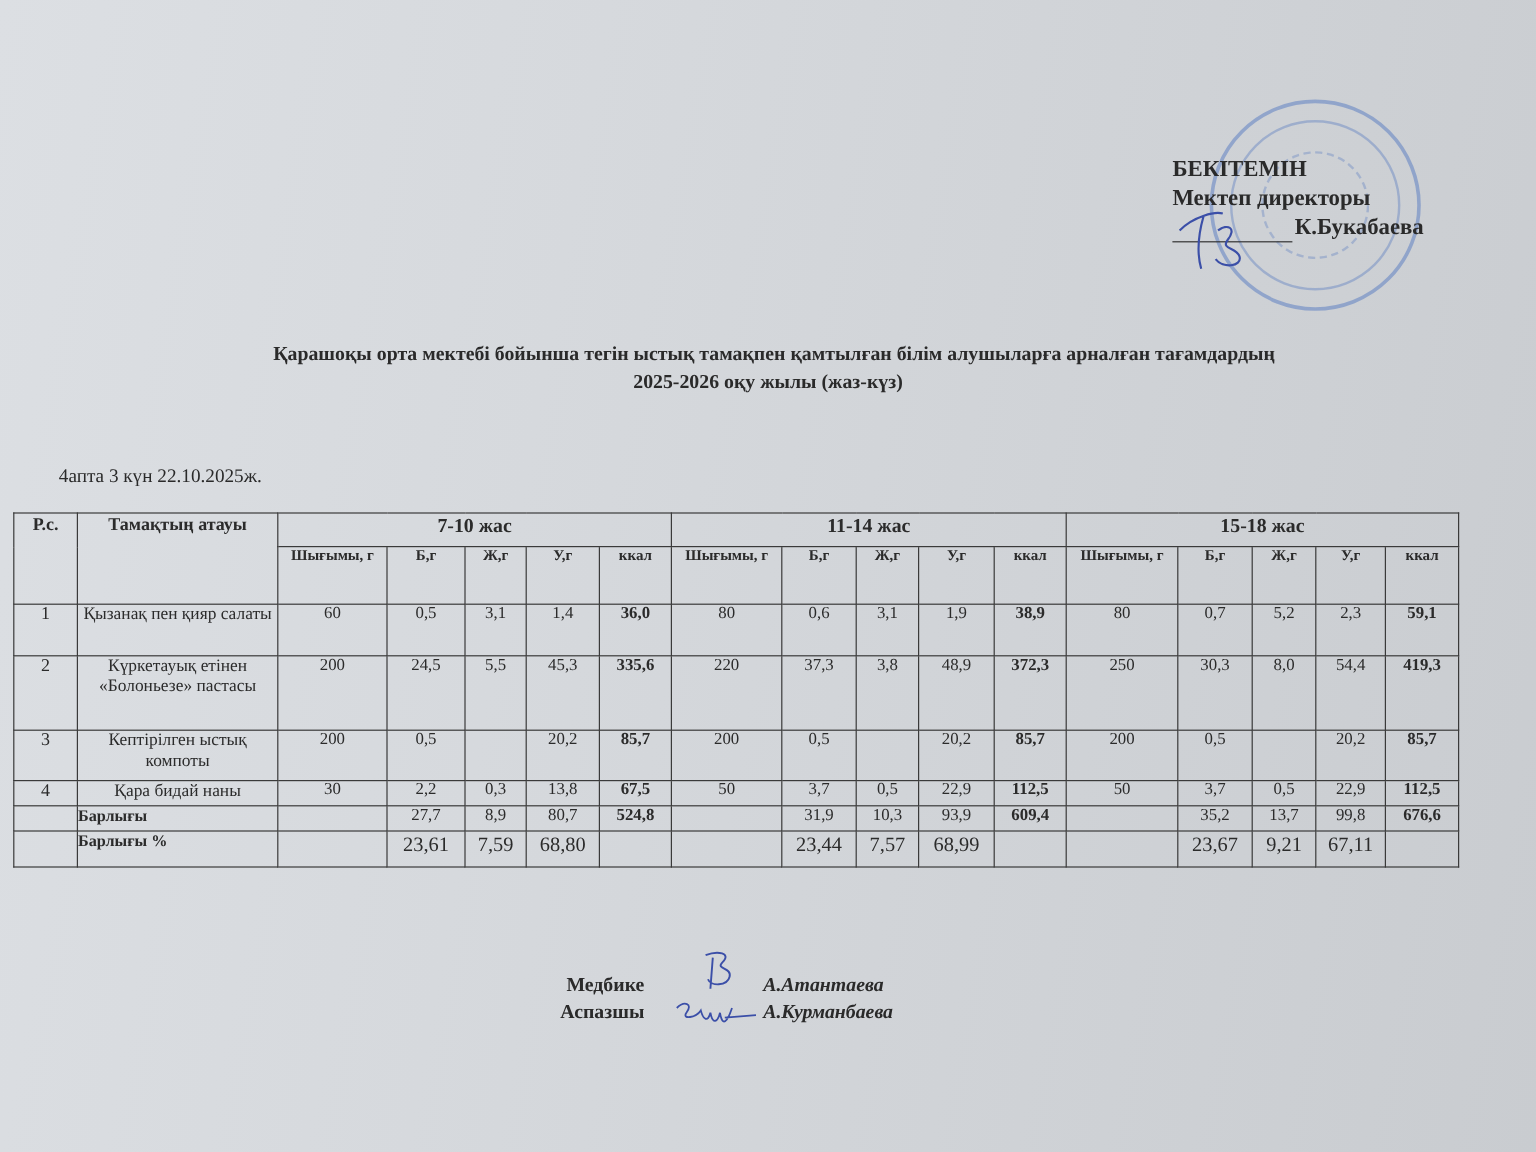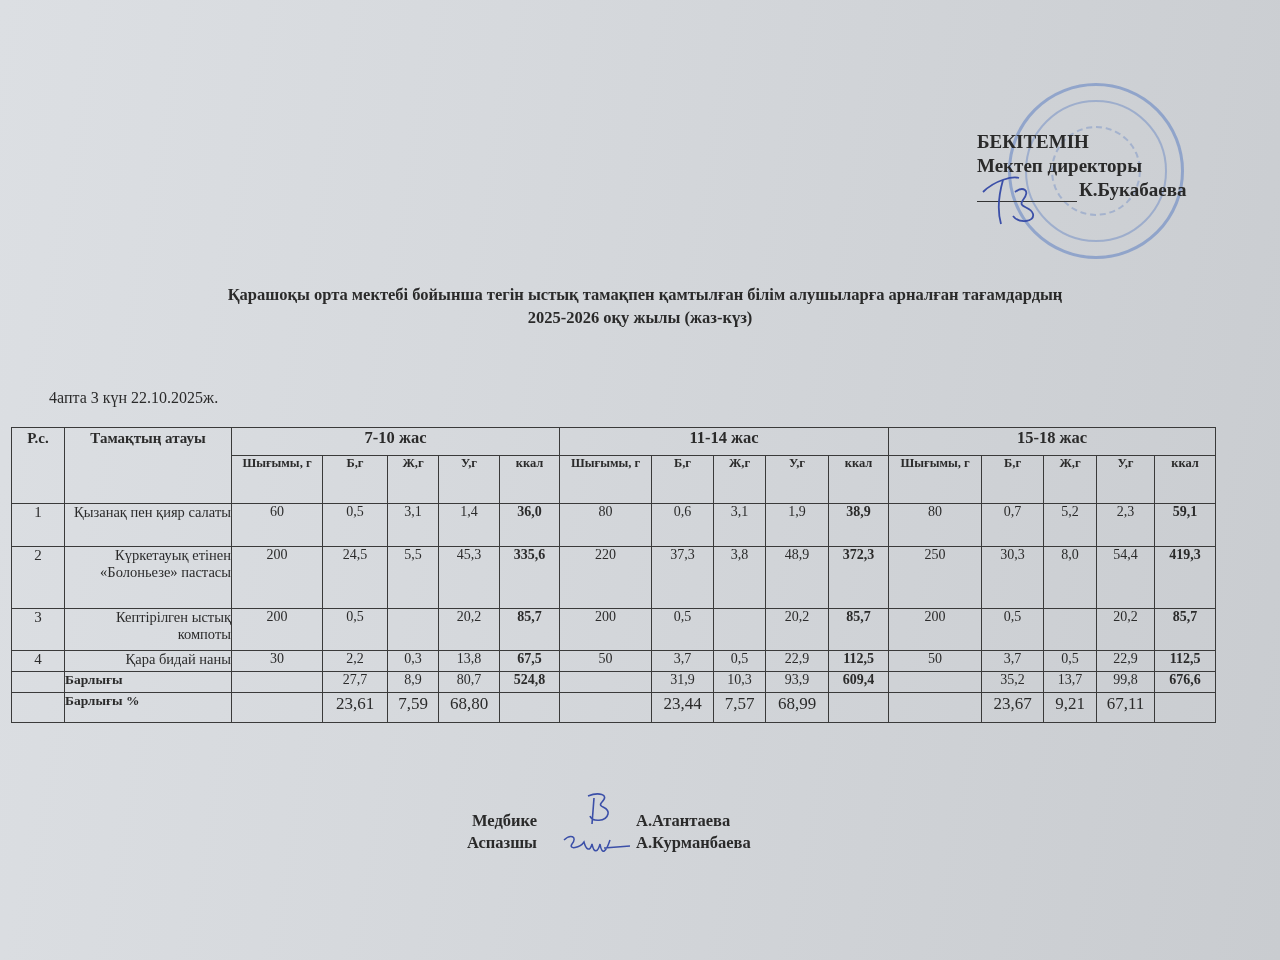--- a/index.html
+++ b/index.html
@@ -45,36 +45,36 @@
   }
   table.menu td, table.menu th {
     border:1.2px solid #3a3a3a; padding:0; vertical-align:top; overflow:hidden;
   }
   th { font-weight:bold; }
   .h1 th { height:27px; font-size:16.5px; vertical-align:middle; text-align:center; }
   .h1 th.rs, .h1 th.nm { vertical-align:top; padding-top:2px; font-size:15px; }
   .h2 th { height:47px; font-size:12.5px; text-align:center; padding-top:8px; line-height:14px; }
   td.num { text-align:center; font-size:14px; padding-top:2px; }
   td.kcal { font-weight:bold; }
-  td.name { text-align:right; padding-left:8px; font-size:14.5px; line-height:16.5px; padding-top:1px; }
+  td.name { text-align:center; padding-left:8px; font-size:14.5px; line-height:16.5px; padding-top:1px; }
   td.rs { text-align:center; font-size:15px; padding-top:1px; }
   td.lbl { font-weight:bold; padding-left:8px; font-size:13.5px; text-align:left; padding-top:1px;}
   tr.pct td.num { font-size:17px; padding-top:1px; }
   .r1 td { height:42px; }
   .r2 td { height:61px; }
   .r3 td { height:41px; }
   .r4 td { height:20px; }
   .r5 td { height:20px; }
   .r6 td { height:28px; }
   .signers {
     position:absolute; top:810px; left:440px; font-weight:bold; font-size:16.5px; line-height:22px; color:#2a2a2a;
   }
   .signers .row { position:relative; height:22px; }
   .signers .role { position:absolute; left:5px; width:92px; text-align:right; }
-  .signers .who { position:absolute; left:196px; white-space:nowrap; }
+  .signers .who { position:absolute; left:196px; white-space:nowrap;font-style:italic; }
 </style>
 </head>
 <body>
 
 <div class="stamp"></div>
 
 <div class="approve">
   <span>БЕКІТЕМІН</span>
   <span class="line2">Мектеп директоры</span>
   <span class="line3"><span class="underline"></span><span>К.Букабаева</span></span>

